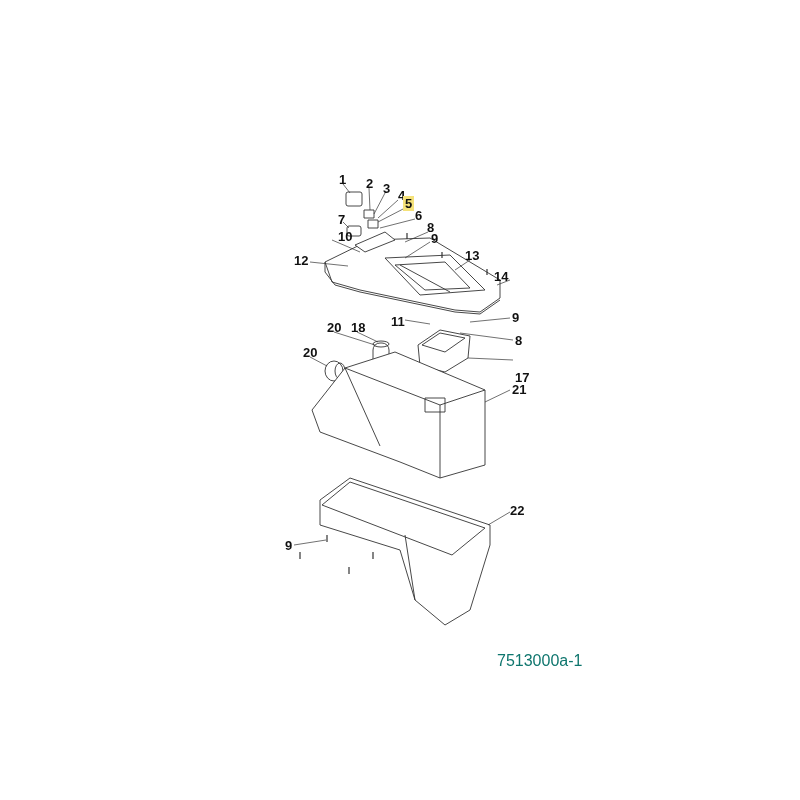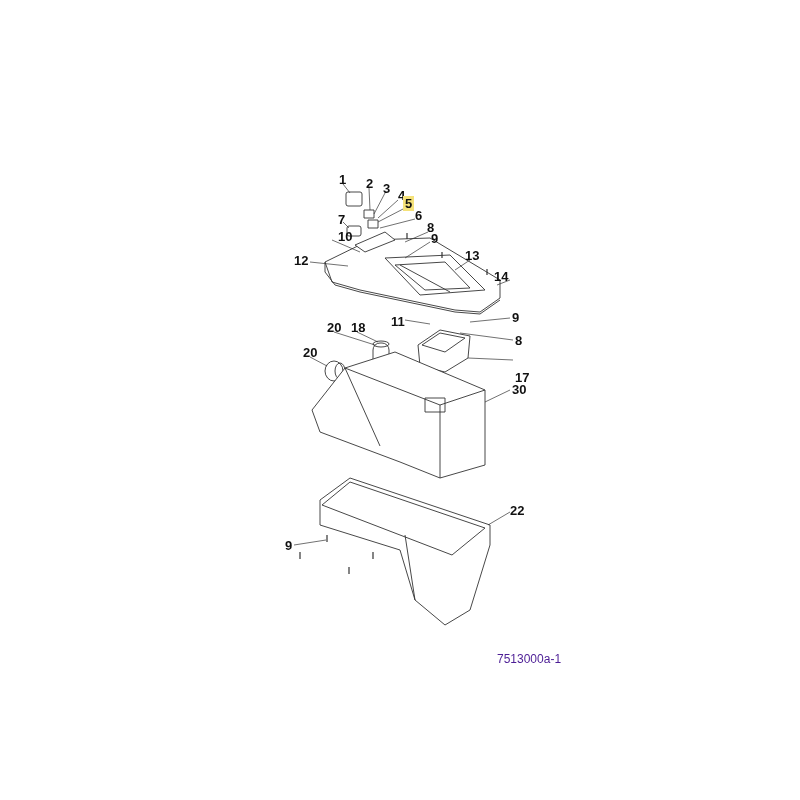--- a/index.html
+++ b/index.html
@@ -13,22 +13,22 @@
     color: #111;
     line-height: 1;
     cursor: pointer;
     padding: 1px 2px;
   }
   .callout.hl { background: #f5e27a; }
   .figure-id {
     position: absolute;
     left: 497px; top: 652px;
     font-family: "Liberation Sans", sans-serif;
-    font-size: 12px;
-    color: #4c1d95;
+    font-size: 16px;
+    color: #0f766e;
   }
 </style>
 </head>
 <body>
 
 <svg id="canvas" viewBox="0 0 800 800" xmlns="http://www.w3.org/2000/svg">
   <g fill="none" stroke="#333" stroke-width="0.9" stroke-linejoin="round">
 
     <g>
       <path d="M325,262 L370,240 L430,238 L500,280 L500,298 L480,312 L455,310 L360,290 L332,282 Z" fill="#fff"></path>
@@ -126,18 +126,18 @@
     <span class="callout" style="left: 292px; top: 253px;">12</span>
     <span class="callout" style="left: 463px; top: 248px;">13</span>
     <span class="callout" style="left: 492px; top: 269px;">14</span>
     <span class="callout" style="left: 389px; top: 314px;">11</span>
     <span class="callout" style="left: 510px; top: 310px;">9</span>
     <span class="callout" style="left: 513px; top: 333px;">8</span>
     <span class="callout" style="left: 513px; top: 370px;">17</span>
     <span class="callout" style="left: 349px; top: 320px;">18</span>
     <span class="callout" style="left: 325px; top: 320px;">20</span>
     <span class="callout" style="left: 301px; top: 345px;">20</span>
-    <span class="callout" style="left: 510px; top: 382px;">30</span>
+    <span class="callout" style="left: 510px; top: 382px;">21</span>
     <span class="callout" style="left: 508px; top: 503px;">22</span>
     <span class="callout" style="left: 283px; top: 538px;">9</span>
   </div>
 
 <div class="figure-id">7513000a-1</div>
 
 </body></html>

